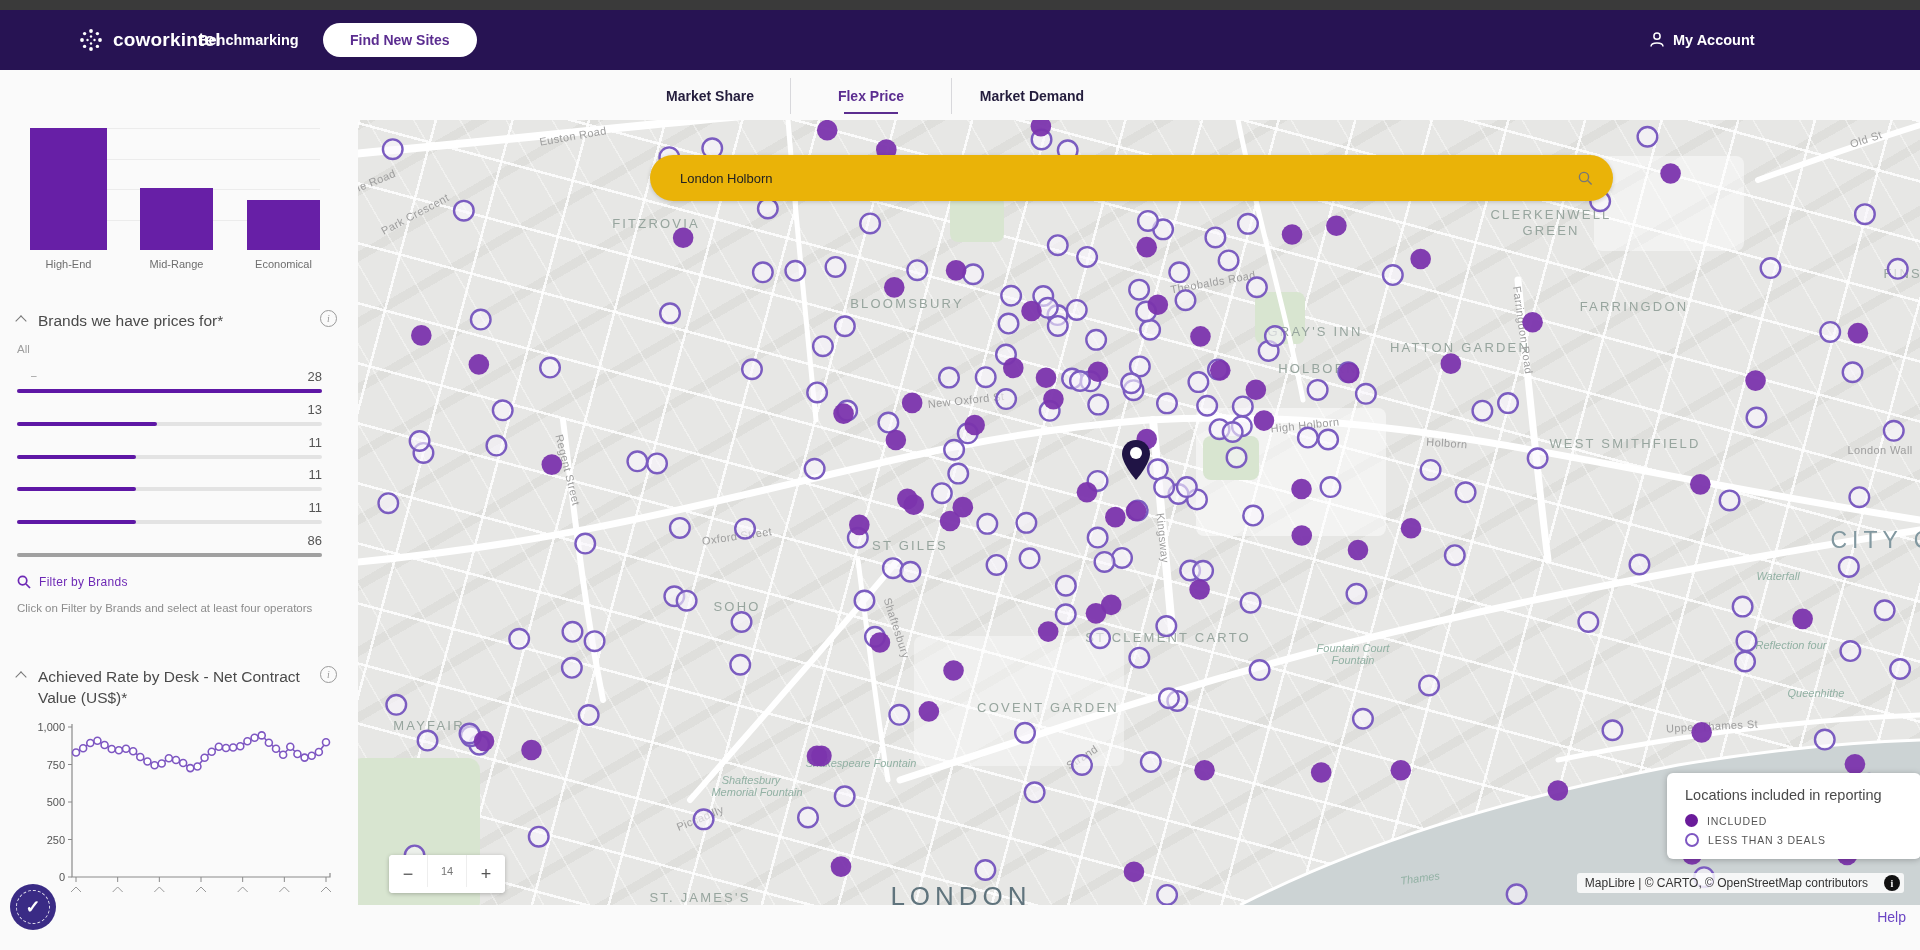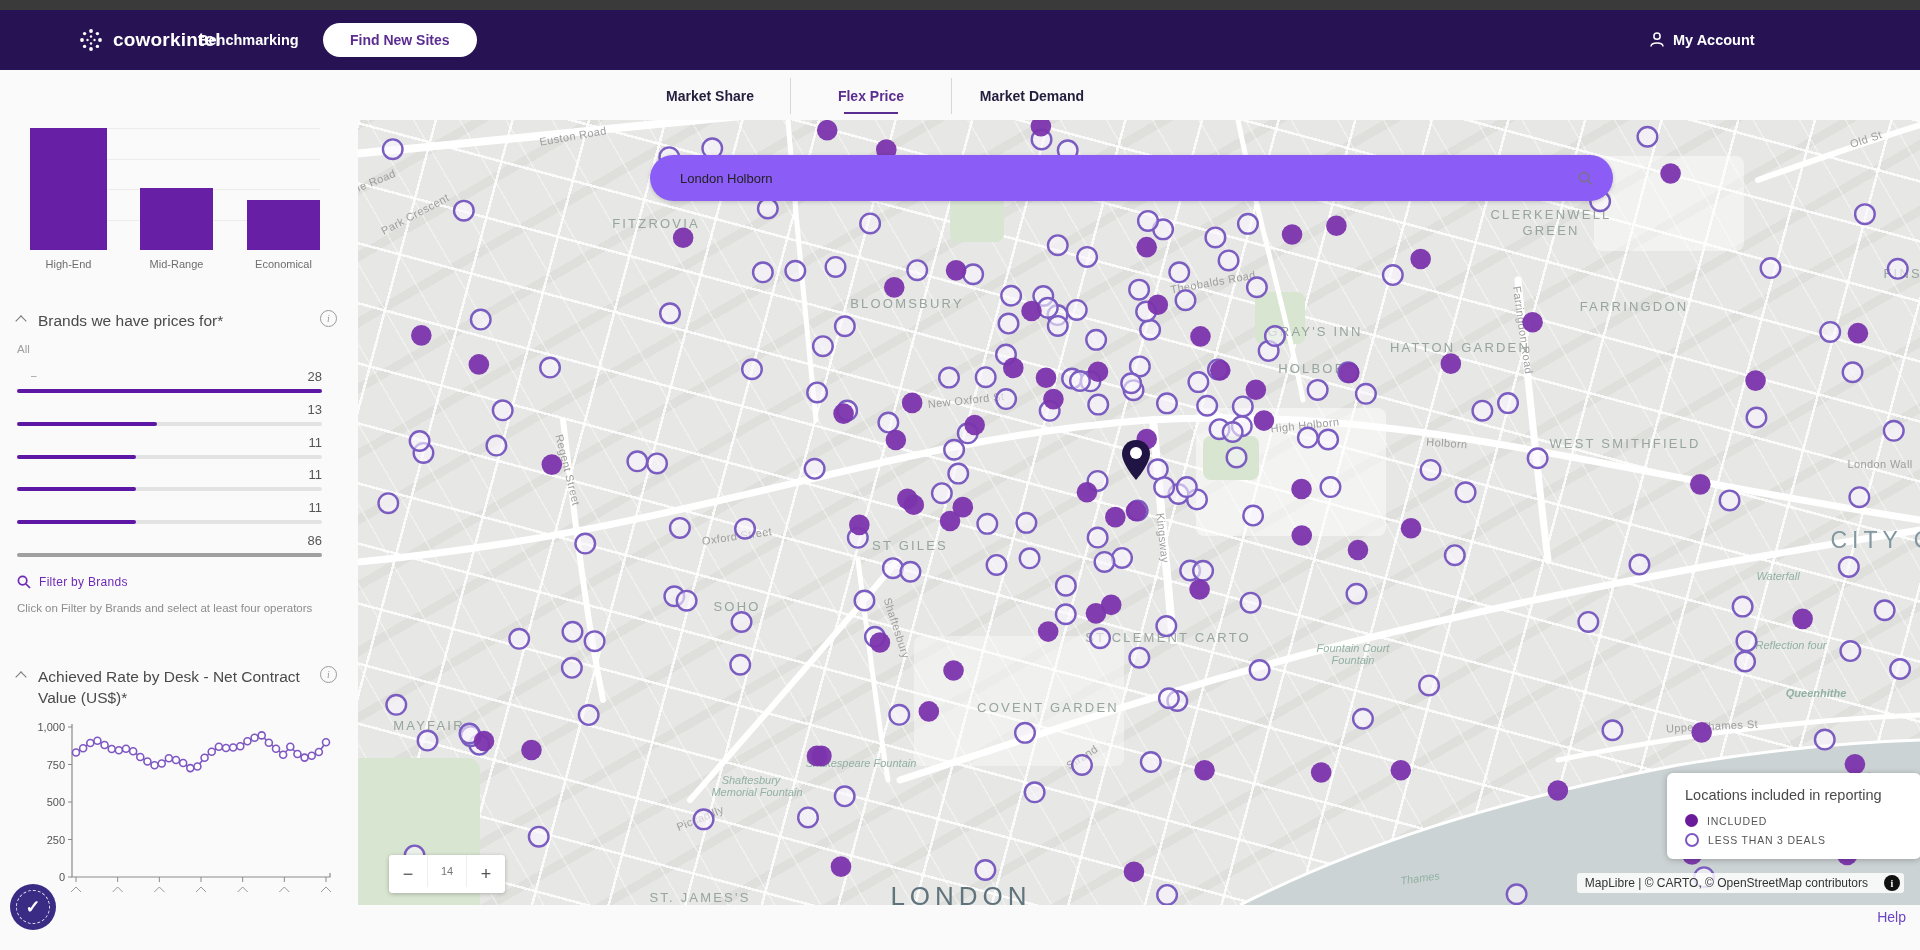--- a/index.html
+++ b/index.html
@@ -72,21 +72,21 @@
   #map-art,#map-dots{position:absolute;left:0;top:0;width:100%;height:100%;}
   .map-labels{position:absolute;inset:0;}
   .mlabel{position:absolute;white-space:nowrap;transform:translate(-50%,-50%);}
   .district{font-size:13px;letter-spacing:2.2px;color:#97a59e;}
   .big-city{font-size:23px;letter-spacing:5px;color:#8298a0;}
   .big-london{font-size:26px;letter-spacing:5px;color:#60747d;}
   .street{font-size:11px;color:#9e9e9e;letter-spacing:.4px;}
   .place{font-size:11px;color:#92b1a4;font-style:italic;}
   .map-pin{position:absolute;left:764px;top:320px;width:28px;height:40px;z-index:40;}
 
-  .map-search{position:absolute;left:292px;top:35px;width:963px;height:46px;background:#8b5cf6;
+  .map-search{position:absolute;left:292px;top:35px;width:963px;height:46px;background:#eab308;
       border-radius:23px;box-shadow:0 1px 4px rgba(0,0,0,.18);display:flex;align-items:center;z-index:50;}
   .map-search input{flex:1;border:none;outline:none;background:transparent;margin-left:28px;
       font-size:13px;color:#222;font-family:"Liberation Sans",sans-serif;}
   .search-glyph{margin-right:20px;display:flex;}
 
   .zoom-ctl{position:absolute;left:31px;top:735px;height:38px;display:flex;background:#fff;
       border-radius:4px;box-shadow:0 1px 4px rgba(0,0,0,.25);overflow:hidden;z-index:50;}
   .zoom-btn{width:38px;height:38px;display:flex;align-items:center;justify-content:center;
       font-size:18px;color:#555;cursor:pointer;background:#fff;border:none;font-family:"Liberation Sans",sans-serif;}
   .zoom-level{width:38px;height:32px;display:flex;align-items:center;justify-content:center;
@@ -349,29 +349,29 @@
       <div class="mlabel street" style="left: 608px; top: 280px; transform: translate(-50%, -50%) rotate(-6deg);">New Oxford St</div>
       <div class="mlabel street" style="left: 379px; top: 416px; transform: translate(-50%, -50%) rotate(-8deg);">Oxford Street</div>
       <div class="mlabel street" style="left: 210px; top: 350px; transform: translate(-50%, -50%) rotate(76deg);">Regent Street</div>
       <div class="mlabel street" style="left: 805px; top: 418px; transform: translate(-50%, -50%) rotate(84deg);">Kingsway</div>
       <div class="mlabel street" style="left: 1165px; top: 210px; transform: translate(-50%, -50%) rotate(82deg);">Farringdon Road</div>
       <div class="mlabel street" style="left: 724px; top: 637px; transform: translate(-50%, -50%) rotate(-33deg);">Strand</div>
       <div class="mlabel street" style="left: 539px; top: 508px; transform: translate(-50%, -50%) rotate(72deg);">Shaftesbury</div>
       <div class="mlabel street" style="left: 342px; top: 698px; transform: translate(-50%, -50%) rotate(-22deg);">Piccadilly</div>
       <div class="mlabel street" style="left: 1508px; top: 19px; transform: translate(-50%, -50%) rotate(-18deg);">Old St</div>
       <div class="mlabel street" style="left: 1354px; top: 606px; transform: translate(-50%, -50%) rotate(-3deg);">Upper Thames St</div>
-      <div class="mlabel street" style="left: 1522px; top: 344px; transform: translate(-50%, -50%);">London Wall</div>
+      <div class="mlabel street" style="left: 1522px; top: 330px; transform: translate(-50%, -50%);">London Wall</div>
       <div class="mlabel place" style="left: 503px; top: 643px; transform: translate(-50%, -50%);">Shakespeare Fountain</div>
       <div class="mlabel place" style="left: 393px; top: 660px; transform: translate(-50%, -50%);">Shaftesbury</div>
       <div class="mlabel place" style="left: 399px; top: 672px; transform: translate(-50%, -50%);">Memorial Fountain</div>
       <div class="mlabel place" style="left: 995px; top: 528px; transform: translate(-50%, -50%);">Fountain Court</div>
       <div class="mlabel place" style="left: 995px; top: 540px; transform: translate(-50%, -50%);">Fountain</div>
       <div class="mlabel place" style="left: 1420px; top: 456px; transform: translate(-50%, -50%);">Waterfall</div>
       <div class="mlabel place" style="left: 1433px; top: 525px; transform: translate(-50%, -50%);">Reflection four</div>
-      <div class="mlabel place" style="left: 1458px; top: 573px; transform: translate(-50%, -50%); font-weight: bold;">Queenhithe</div>
+      <div class="mlabel place" style="left: 1458px; top: 573px; transform: translate(-50%, -50%);">Queenhithe</div>
       <div class="mlabel place" style="left: 1062px; top: 758px; transform: translate(-50%, -50%) rotate(-8deg);">Thames</div>
     </div>
 
   <svg id="map-dots" viewBox="0 0 1562 785" preserveAspectRatio="none">
       <circle cx="299.0400445545092" cy="343.44780450570397" r="9.8" fill="rgba(250,246,253,0.6)" stroke="#7b5cc0" stroke-width="2.4"></circle>
       <circle cx="477.5329148909077" cy="146.94874960929155" r="9.8" fill="rgba(250,246,253,0.6)" stroke="#7b5cc0" stroke-width="2.4"></circle>
       <circle cx="627.3521970910951" cy="750.000140395714" r="9.8" fill="rgba(250,246,253,0.6)" stroke="#7b5cc0" stroke-width="2.4"></circle>
       <circle cx="144.71105716889724" cy="290.3463694290258" r="9.8" fill="rgba(250,246,253,0.6)" stroke="#7b5cc0" stroke-width="2.4"></circle>
       <circle cx="805.0926016224548" cy="109.3689727736637" r="9.8" fill="rgba(250,246,253,0.6)" stroke="#7b5cc0" stroke-width="2.4"></circle>
       <circle cx="707.8667938755825" cy="465.63923999434337" r="9.8" fill="rgba(250,246,253,0.6)" stroke="#7b5cc0" stroke-width="2.4"></circle>

